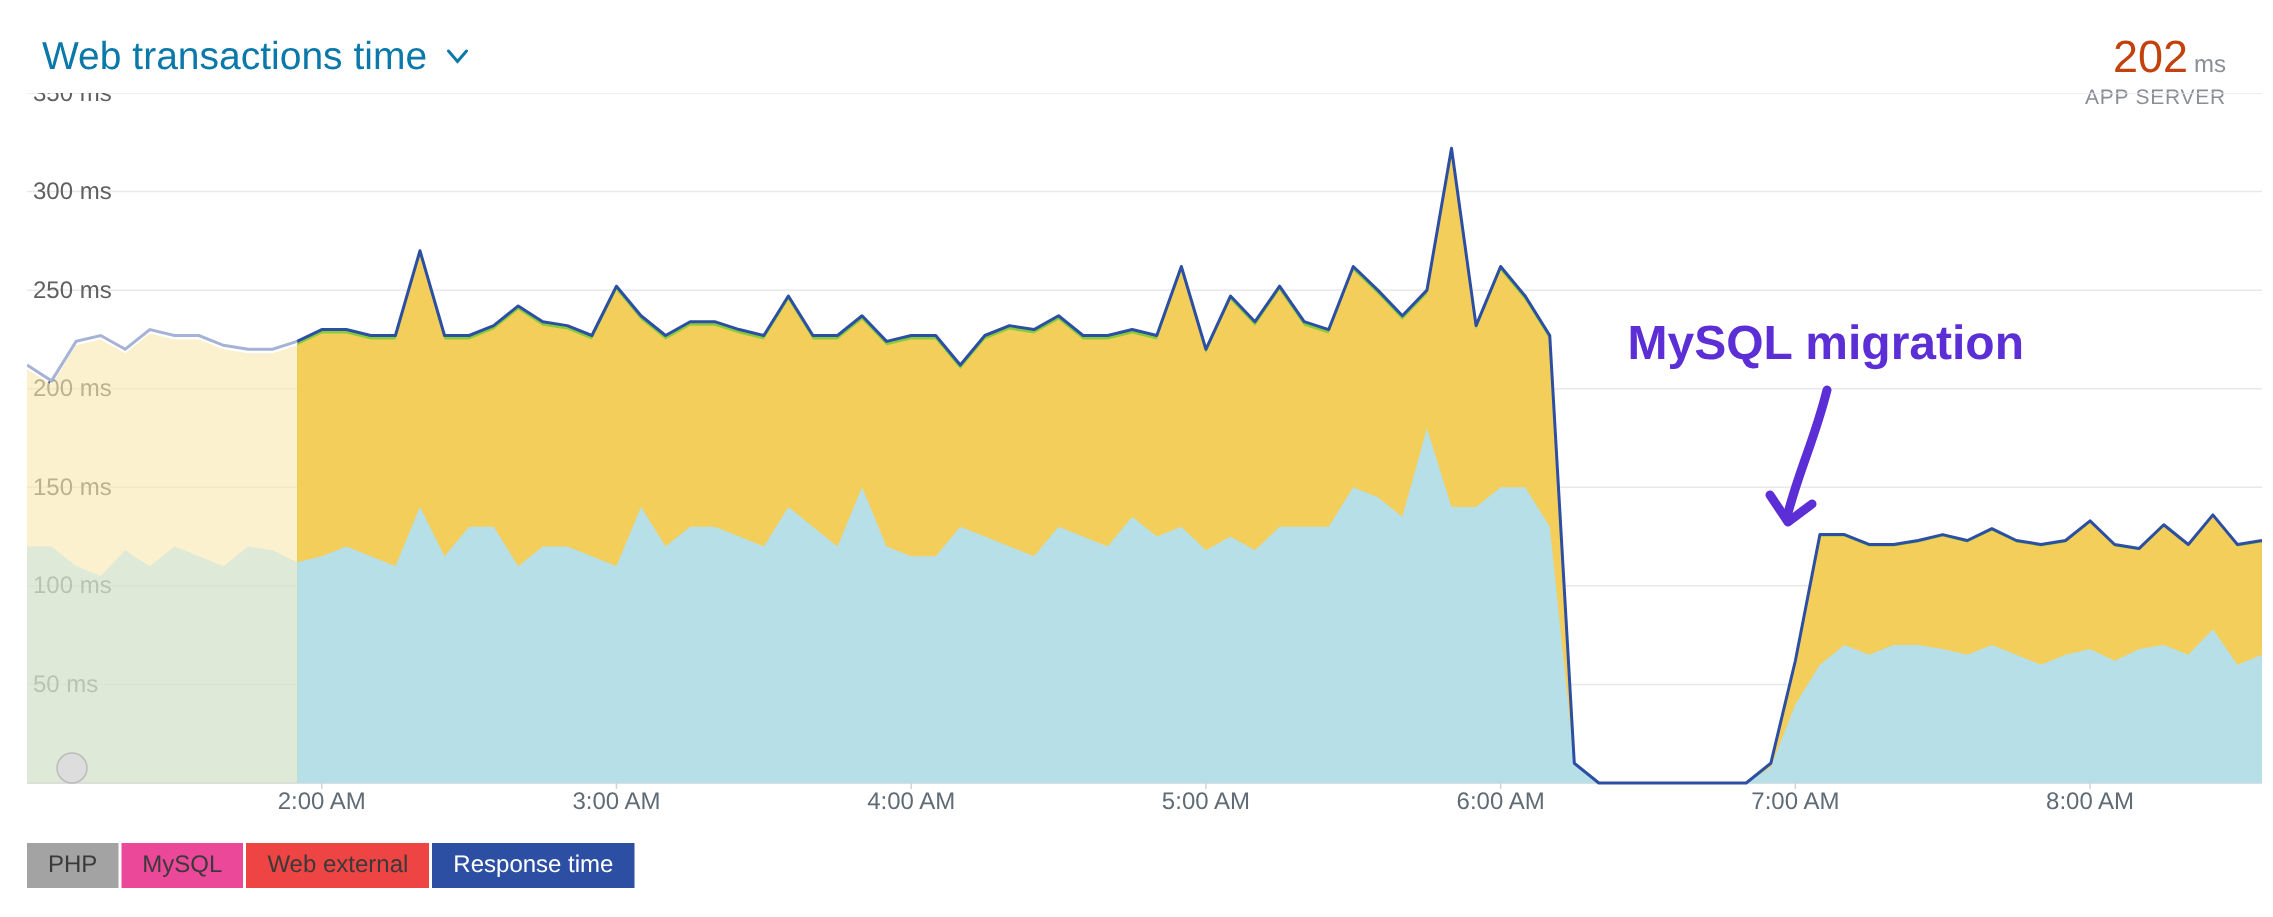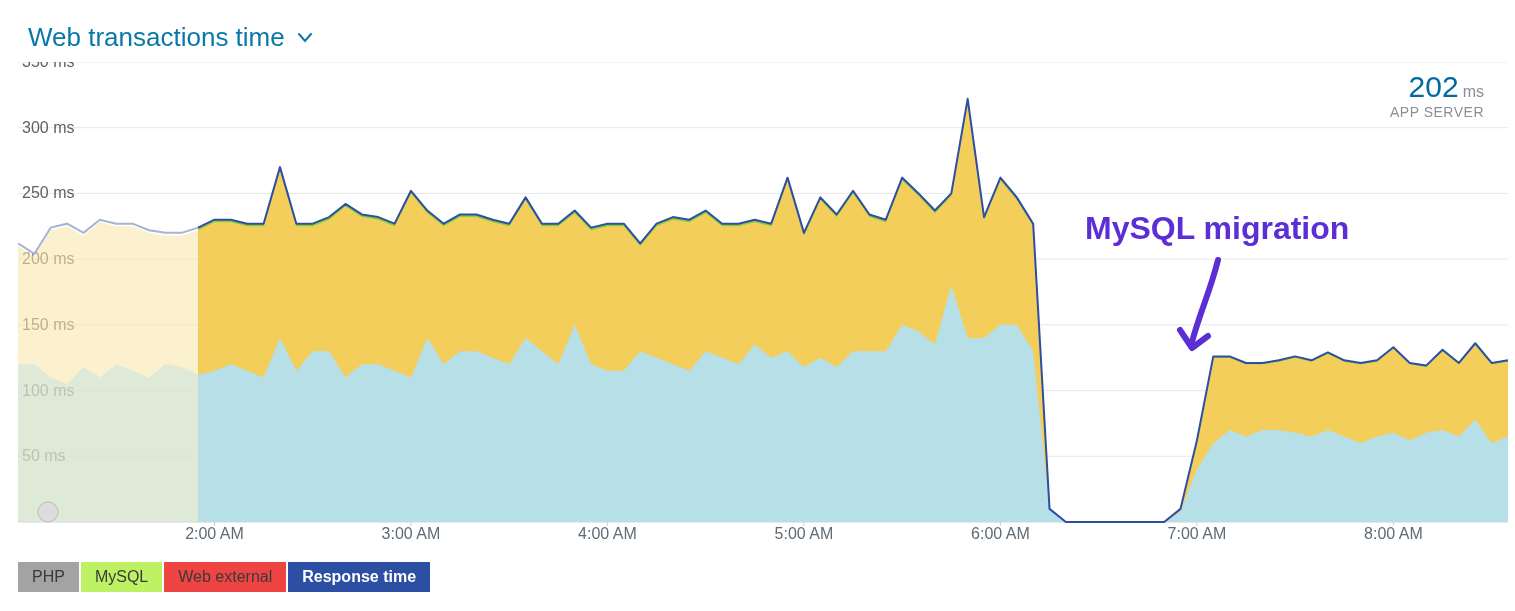--- a/index.html
+++ b/index.html
@@ -33,23 +33,22 @@
     gap: 12px;
     cursor: pointer;
   }
   .title .chev svg { display:block; }
   .stat {
     text-align: right;
     color: #8a8f96;
   }
   .stat .big {
     font-size: 30px;
-    color: #0369a1;
+    color: #c2410c;
     display: inline-block;
-    margin-top: 48px;
   }
   .stat .unit {
     font-size: 16px;
     margin-left: 4px;
   }
   .stat .sub {
     font-size: 14px;
     letter-spacing: 0.5px;
     margin-left: 48px;
   }
@@ -92,23 +91,23 @@
     display:flex;
     gap: 2px;
     font-size: 16px;
   }
   .legend-item {
     padding: 6px 14px;
     color: #3a3a3a;
     cursor: pointer;
   }
   .lg-php  { background:#a3a3a3; }
-  .lg-mysql{ background:#bef264; }
+  .lg-mysql{ background:#ec4899; }
   .lg-web  { background:#ef4444; }
-  .lg-resp { background:#2d4fa3; color:#fff;font-weight:bold; }
+  .lg-resp { background:#2d4fa3; color:#fff; }
 
   .anno {
     position:absolute;
     color:#5c2ed6;
     font-weight: 800;
     font-size: 32px;
     pointer-events:none;
   }
   .anno svg { display:block; }
   .brush-circle {

